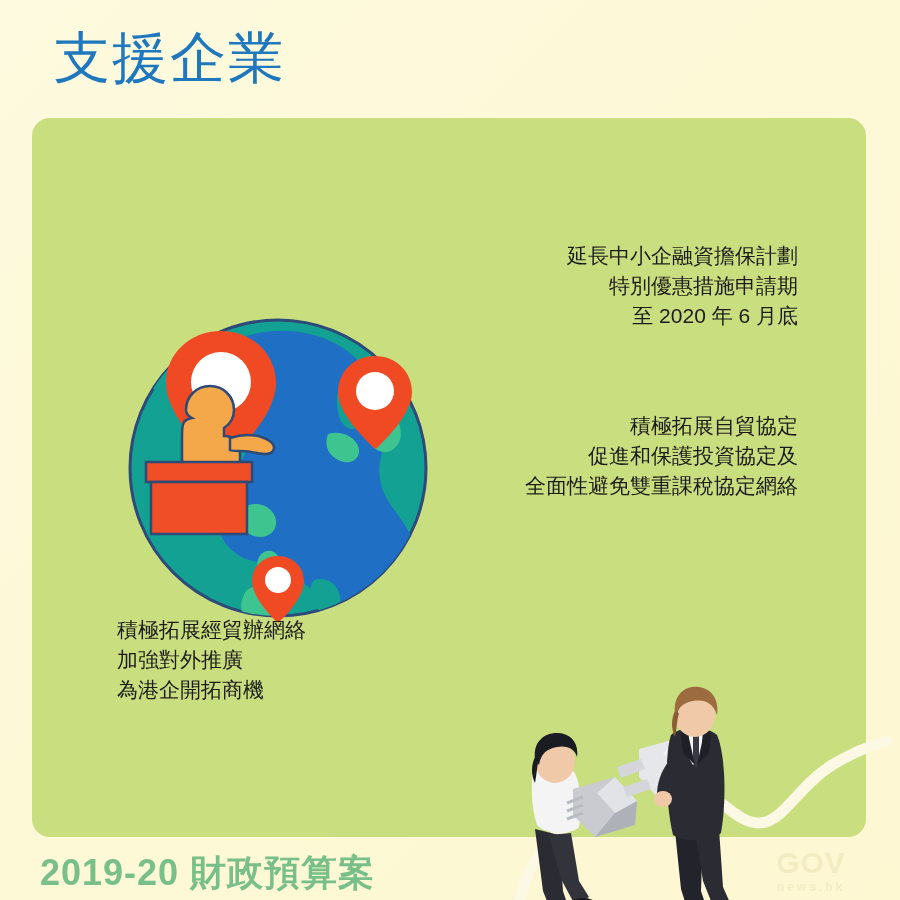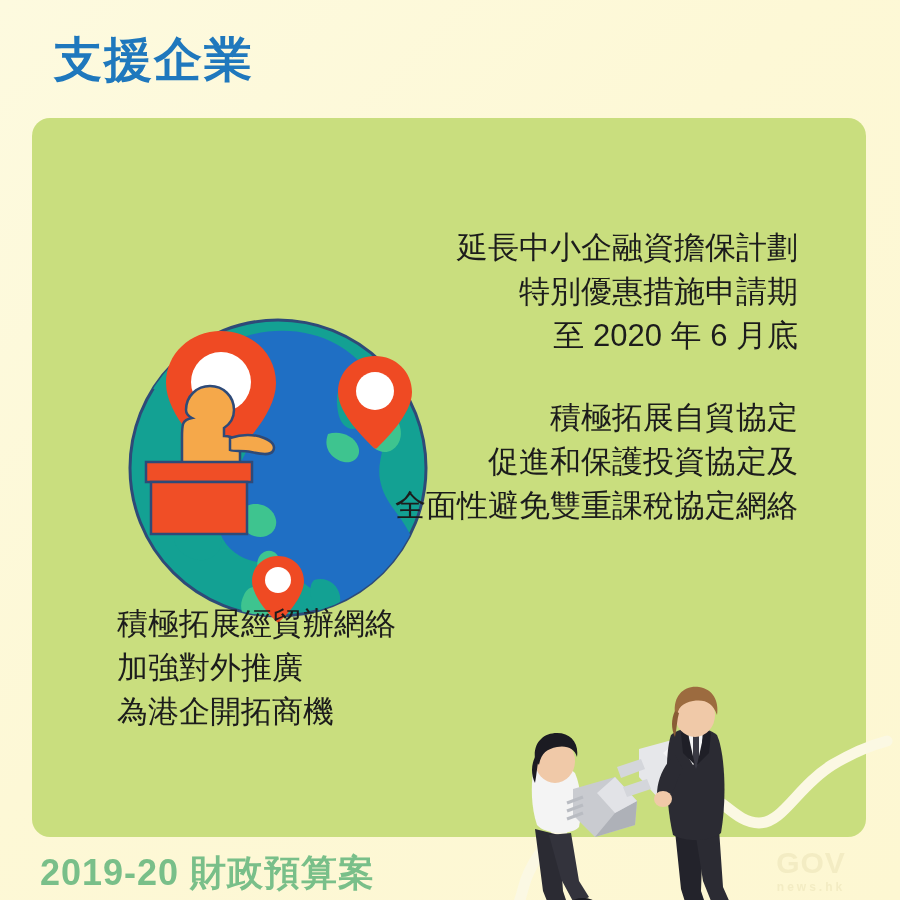--- a/index.html
+++ b/index.html
@@ -16,23 +16,23 @@
     width: 900px;
     height: 900px;
     overflow: hidden;
     background: linear-gradient(135deg, #fdfadf 0%, #fdf8d6 45%, #fdf7d2 100%);
   }
 
   
   #page-title {
     position: absolute;
     left: 54px;
-    top: 36px;
-    font-size: 48px;
-    font-weight: bold;
+    top: 30px;
+    font-size: 56px;
+    font-weight: normal;
     color: #1f78bd;
     letter-spacing: 2px;
     line-height: 1;
     white-space: nowrap;
   }
 
   
   #green-card {
     position: absolute;
     left: 32px;
@@ -40,38 +40,40 @@
     width: 834px;
     height: 719px;
     background: #c9de7e;
     border-radius: 18px;
   }
 
   
   .card-text {
     position: absolute;
     color: #1c1c1c;
-    font-size: 31px;
+    font-size: 21px;
     line-height: 1.42;
     white-space: pre-line;
+    margin-top: 15px;
   }
   #text-block-1 {
     right: 68px;
     top: 108px;
     text-align: right;
   }
   #text-block-2 {
     right: 68px;
     top: 278px;
     text-align: right;
   }
   #text-block-3 {
     left: 85px;
     top: 484px;
     text-align: left;
+    font-family: Liberation Mono, monospace;
   }
 
   
   #globe-illustration {
     position: absolute;
     left: 86px;
     top: 170px;
     width: 320px;
     height: 350px;
   }

